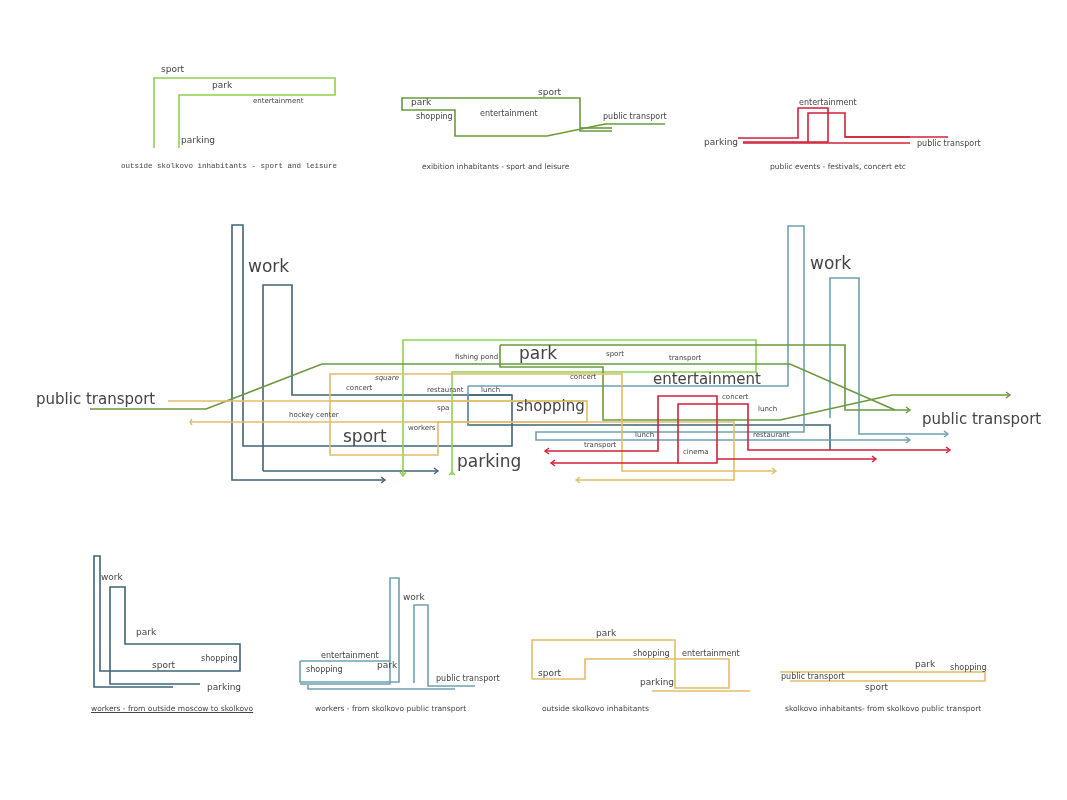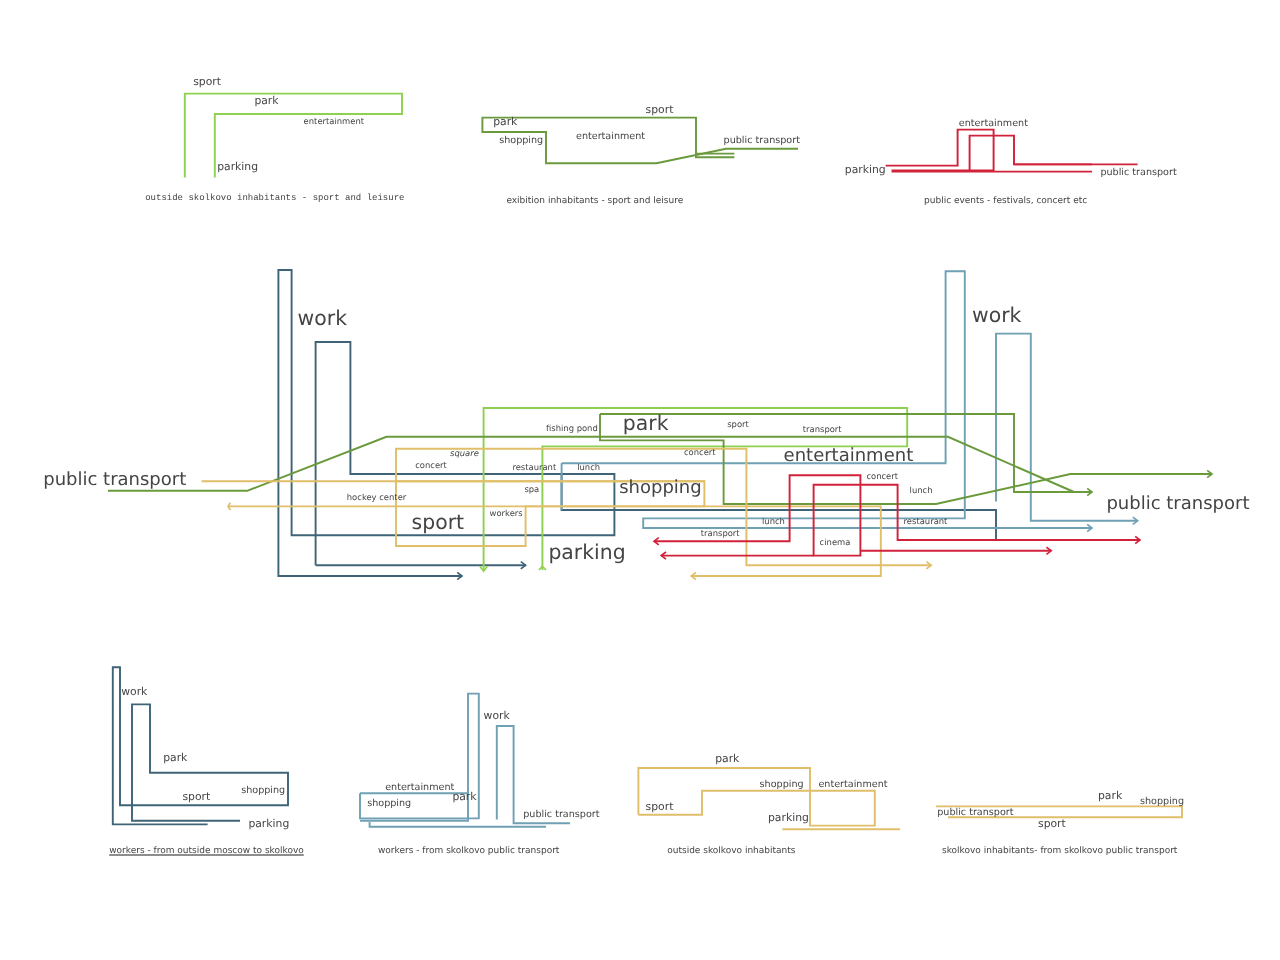--- a/index.html
+++ b/index.html
@@ -142,19 +142,19 @@
 <div class="lbl s8" style="left:306px;top:666px;">shopping</div>
 <div class="lbl s9" style="left:377px;top:661px;">park</div>
 <div class="lbl s8" style="left:436px;top:675px;">public transport</div>
 <div class="lbl cap" style="left:315px;top:705px;">workers - from skolkovo public transport</div>
 
 <div class="lbl s9" style="left:596px;top:629px;">park</div>
 <div class="lbl s8" style="left:633px;top:650px;">shopping</div>
 <div class="lbl s8" style="left:682px;top:650px;">entertainment</div>
 <div class="lbl s9" style="left:538px;top:669px;">sport</div>
 <div class="lbl s9" style="left:640px;top:678px;">parking</div>
-<div class="lbl cap" style="left:556px;top:705px;">outside skolkovo inhabitants</div>
+<div class="lbl cap" style="left:542px;top:705px;">outside skolkovo inhabitants</div>
 
 <div class="lbl s9" style="left:915px;top:660px;">park</div>
 <div class="lbl s8" style="left:950px;top:664px;">shopping</div>
 <div class="lbl s8" style="left:781px;top:673px;">public transport</div>
 <div class="lbl s9" style="left:865px;top:683px;">sport</div>
 <div class="lbl cap" style="left:785px;top:705px;">skolkovo inhabitants- from skolkovo public transport</div>
 
 </body></html>

